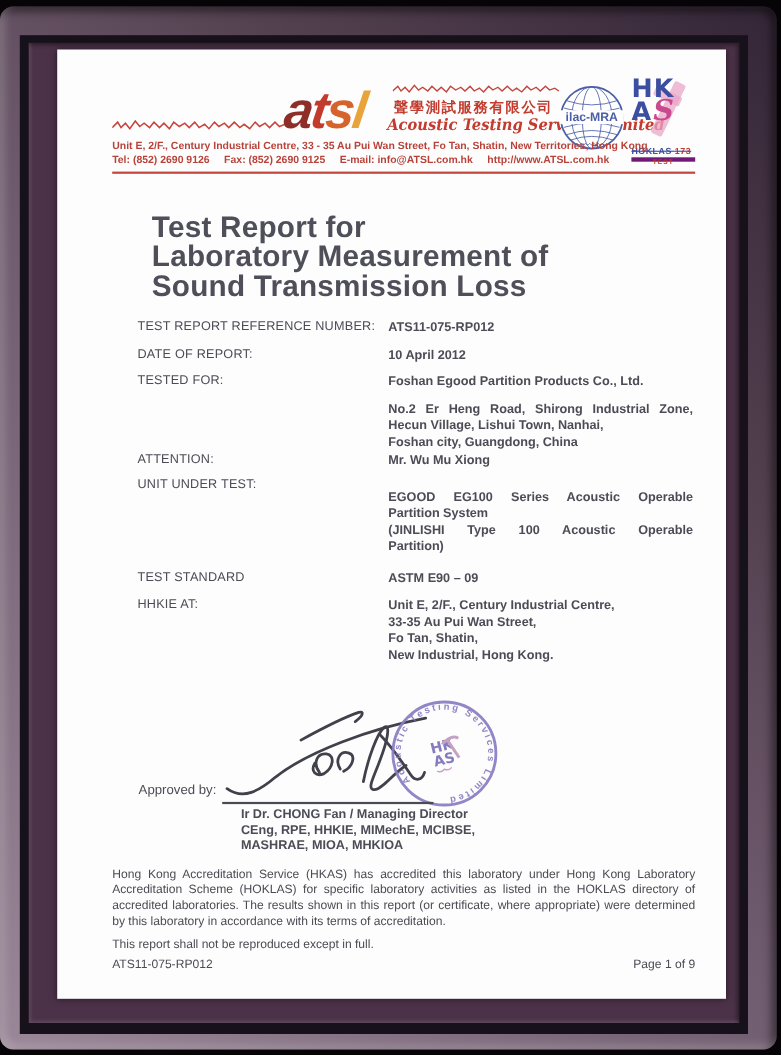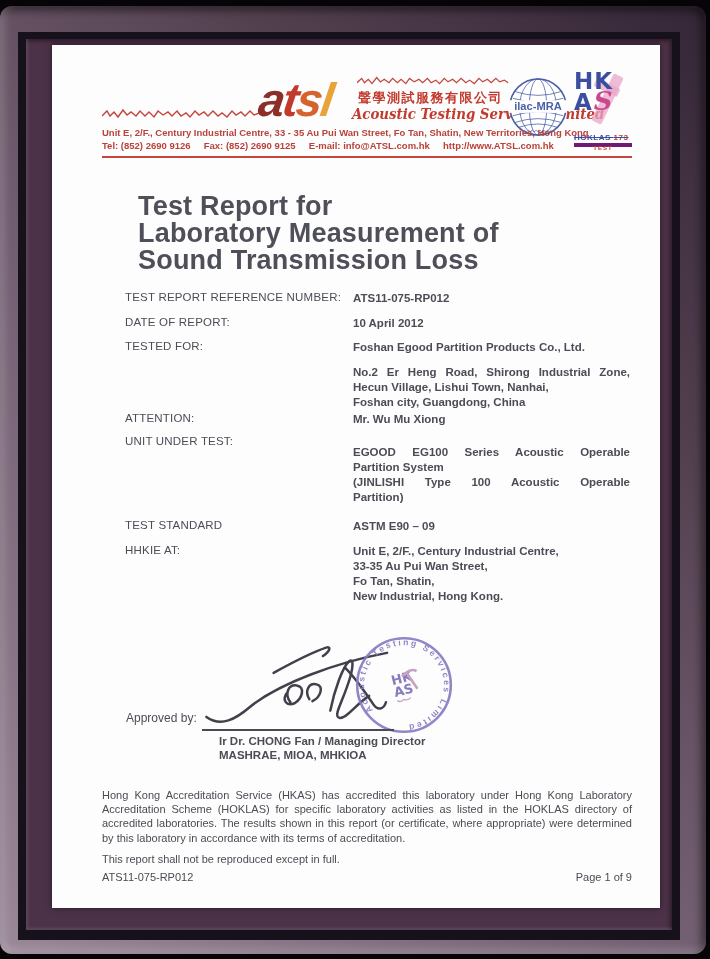--- a/index.html
+++ b/index.html
@@ -178,20 +178,21 @@
         <text x="47" y="71" font-size="15" font-weight="bold" fill="#7d70bb" font-family="DejaVu Sans, sans-serif">AS</text>
         <path d="M66 46 L74 68 M60 50 Q72 42 78 48" stroke="#c39ac0" stroke-width="3" fill="none"></path>
         <path d="M48 76 q4 3 8 0 q4 3 8 0" stroke="#c39ac0" stroke-width="1.5" fill="none"></path>
       </g>
     </svg>
 
     <div class="approved">Approved by:</div>
     <div class="sig-line"></div>
     <div class="name-block">
       <div>Ir Dr. CHONG Fan / Managing Director</div>
+      <div>CEng, RPE, HHKIE, MIMechE, MCIBSE,</div>
       <div>MASHRAE, MIOA, MHKIOA</div>
     </div>
 
     <div class="acc-par">Hong Kong Accreditation Service (HKAS) has accredited this laboratory under Hong Kong Laboratory Accreditation Scheme (HOKLAS) for specific laboratory activities as listed in the HOKLAS directory of accredited laboratories. The results shown in this report (or certificate, where appropriate) were determined by this laboratory in accordance with its terms of accreditation.</div>
     <div class="note">This report shall not be reproduced except in full.</div>
     <div class="bottom-line">
       <span class="pg">Page 1 of 9</span>
       <span>ATS11-075-RP012</span>
     </div>
 

